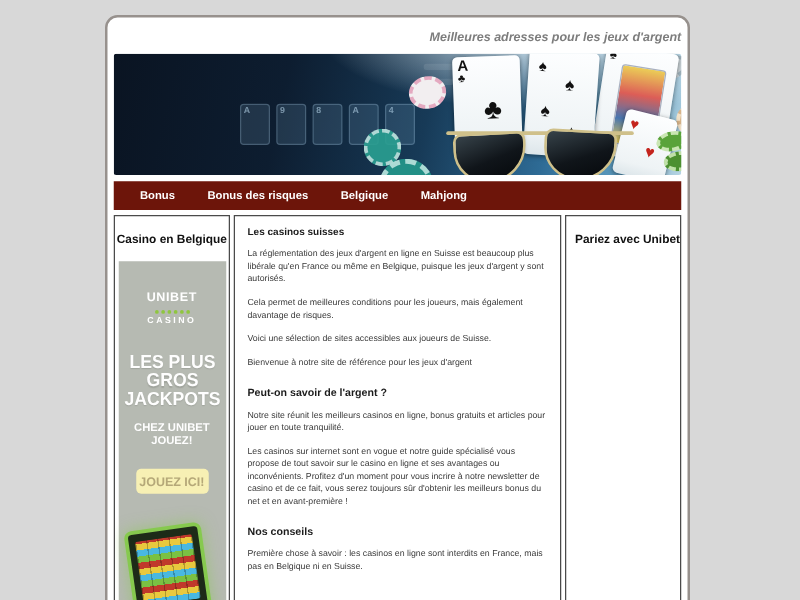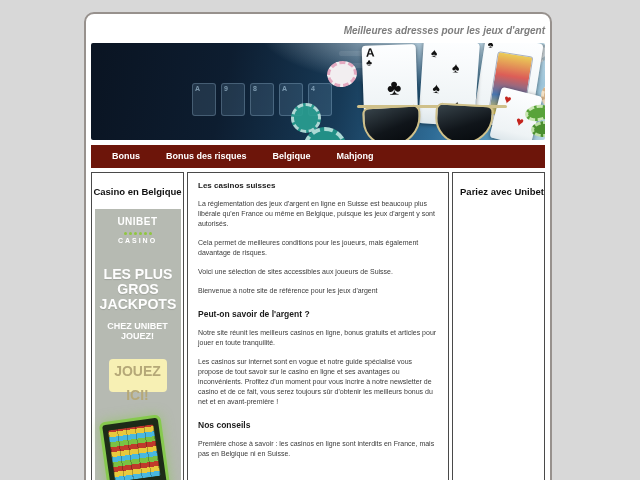--- a/index.html
+++ b/index.html
@@ -77,29 +77,29 @@
   
   .cols { display:flex; gap:3px; margin-top:4px; }
   .col { border:1px solid #4a4a4a; background:#fff; height:430px; overflow:hidden; }
   .col-left  { width:93px; }
   .col-main  { width:262px; padding:8px 10px; }
   .col-right { width:93px; }
   .side-heading { font-size:9.5px; font-weight:bold; color:#111; text-align:center; margin-top:13px; }
   .side-heading.right { text-align:right; margin:13px 0 0 3px; }
   
   .ub { width:86px; margin:12px auto 0; background:#b6bab2; text-align:center; cursor:pointer; height:290px; }
-  .ub-brand { padding-top:7px; color:#fff; font-weight:bold; font-size:10px; letter-spacing:.5px; }
+  .ub-brand { padding-top:24px; color:#fff; font-weight:bold; font-size:10px; letter-spacing:.5px; }
   .ub-dots { margin-top:1px; line-height:4px; }
   .ub-dots i { display:inline-block; width:3px; height:3px; border-radius:50%; background:#8fc63f; margin:0 1px; }
   .ub-casino { color:#fff; font-weight:bold; font-size:7px; letter-spacing:2px; margin-top:2px; }
   .ub-jackpot { margin-top:22px; color:#fefefe; font-weight:bold; font-size:15px; line-height:15px; transform:scaleX(.94); text-shadow:0 1px 1px rgba(0,0,0,.12); }
   .ub-chez { margin-top:10px; color:#fefefe; font-weight:bold; font-size:9px; line-height:10px; }
   .ub-cta {
-    width:58px; height:33px; margin:18px auto 0; background:#f7f0b4; border-radius:4px;
-    color:#b5a878; font-weight:bold; font-size:14px; line-height:24px; cursor:pointer;
+    width:58px; height:20px; margin:18px auto 0; background:#f7f0b4; border-radius:4px;
+    color:#b5a878; font-weight:bold; font-size:10px; line-height:24px; cursor:pointer;
   }
   .ub-slot { position:relative; margin-top:20px; height:110px; }
   .slot-body {
     position:absolute; left:10px; top:6px; width:62px; height:95px;
     background:#1d2b18; border:3px solid #86c94e; border-radius:6px;
     transform:rotate(-8deg); box-shadow:0 0 12px rgba(134,201,78,.55);
   }
   .slot-screen {
     position:absolute; left:5px; top:6px; right:5px; height:52px; border-radius:2px;
     background:

